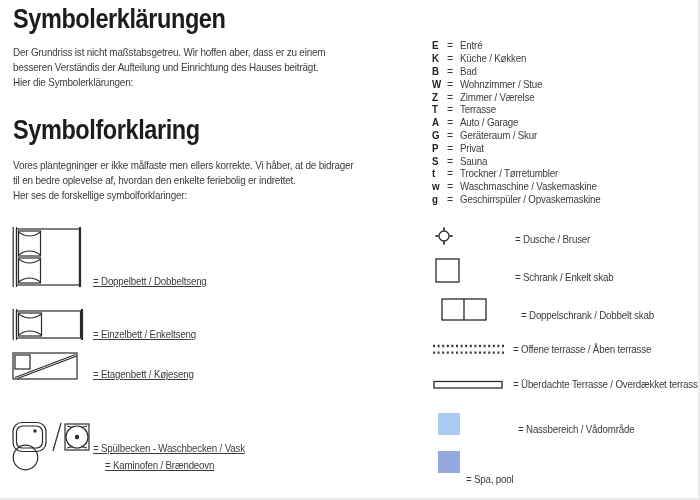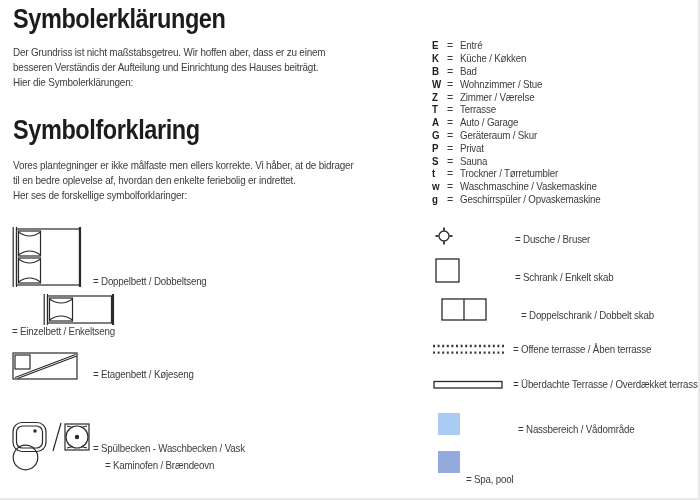--- a/index.html
+++ b/index.html
@@ -24,21 +24,21 @@
   .letter-row{display:flex;height:12.8px;align-items:center;font-size:10.6px;letter-spacing:-0.2px;}
   .letter-row .k{width:15px;font-weight:bold;color:#222;transform:scaleX(0.92);transform-origin:0 50%;}
   .letter-row .eq{width:13px;color:#3c3c3c;}
   .letter-row .lbl{white-space:nowrap;transform:scaleX(0.92);transform-origin:0 50%;}
   .sym-row{position:absolute;display:flex;align-items:flex-end;}
   .sym-row .icon-cell{flex:none;display:flex;align-items:center;}
   .sym-row .s-lbl{
     font-size:10.6px;color:#3c3c3c;letter-spacing:-0.2px;white-space:nowrap;
     transform:scaleX(0.92);transform-origin:0 50%;
   }
-  .left-row{left:12px;}
+  .left-row{left:12px;text-decoration:underline;}
   .left-row .icon-cell{width:81px;}
   .right-row{left:433px;}
   .right-row .icon-cell{width:80px;}
   svg{display:block;}
   .swatch{width:22px;height:22px;}
 </style>
 </head>
 <body>
 
 <h1 class="abs" style="left:13px;top:3px;">Symbolerklärungen</h1>
@@ -136,21 +136,21 @@
       <path d="M6.5,5 Q17.5,13 28.5,5"></path>
       <path d="M6.5,28 Q17.5,20 28.5,28"></path>
       <rect x="6.5" y="31" width="22" height="25"></rect>
       <path d="M6.5,32 Q17.5,40 28.5,32"></path>
       <path d="M6.5,55 Q17.5,47 28.5,55"></path>
     </svg>
   </div>
   <span class="s-lbl">= Doppelbett / Dobbeltseng</span>
 </div>
 
-<div class="sym-row left-row" style="top:294px;height:31px;flex-direction:column;">
+<div class="sym-row left-row" style="top:309px;height:31px;">
   <div class="icon-cell">
     <svg width="74" height="31" viewBox="0 0 74 31" fill="none" stroke="#2a2a2a" stroke-width="1.2">
       <rect x="4.5" y="2" width="64" height="27"></rect>
       <line x1="1.2" y1="0" x2="1.2" y2="31"></line>
       <line x1="4.5" y1="0" x2="4.5" y2="31"></line>
       <line x1="70" y1="0" x2="70" y2="31" stroke-width="2.2"></line>
       <rect x="6.5" y="4" width="23" height="23"></rect>
       <path d="M6.5,5 Q18,13 29.5,5"></path>
       <path d="M6.5,26 Q18,18 29.5,26"></path>
     </svg>

